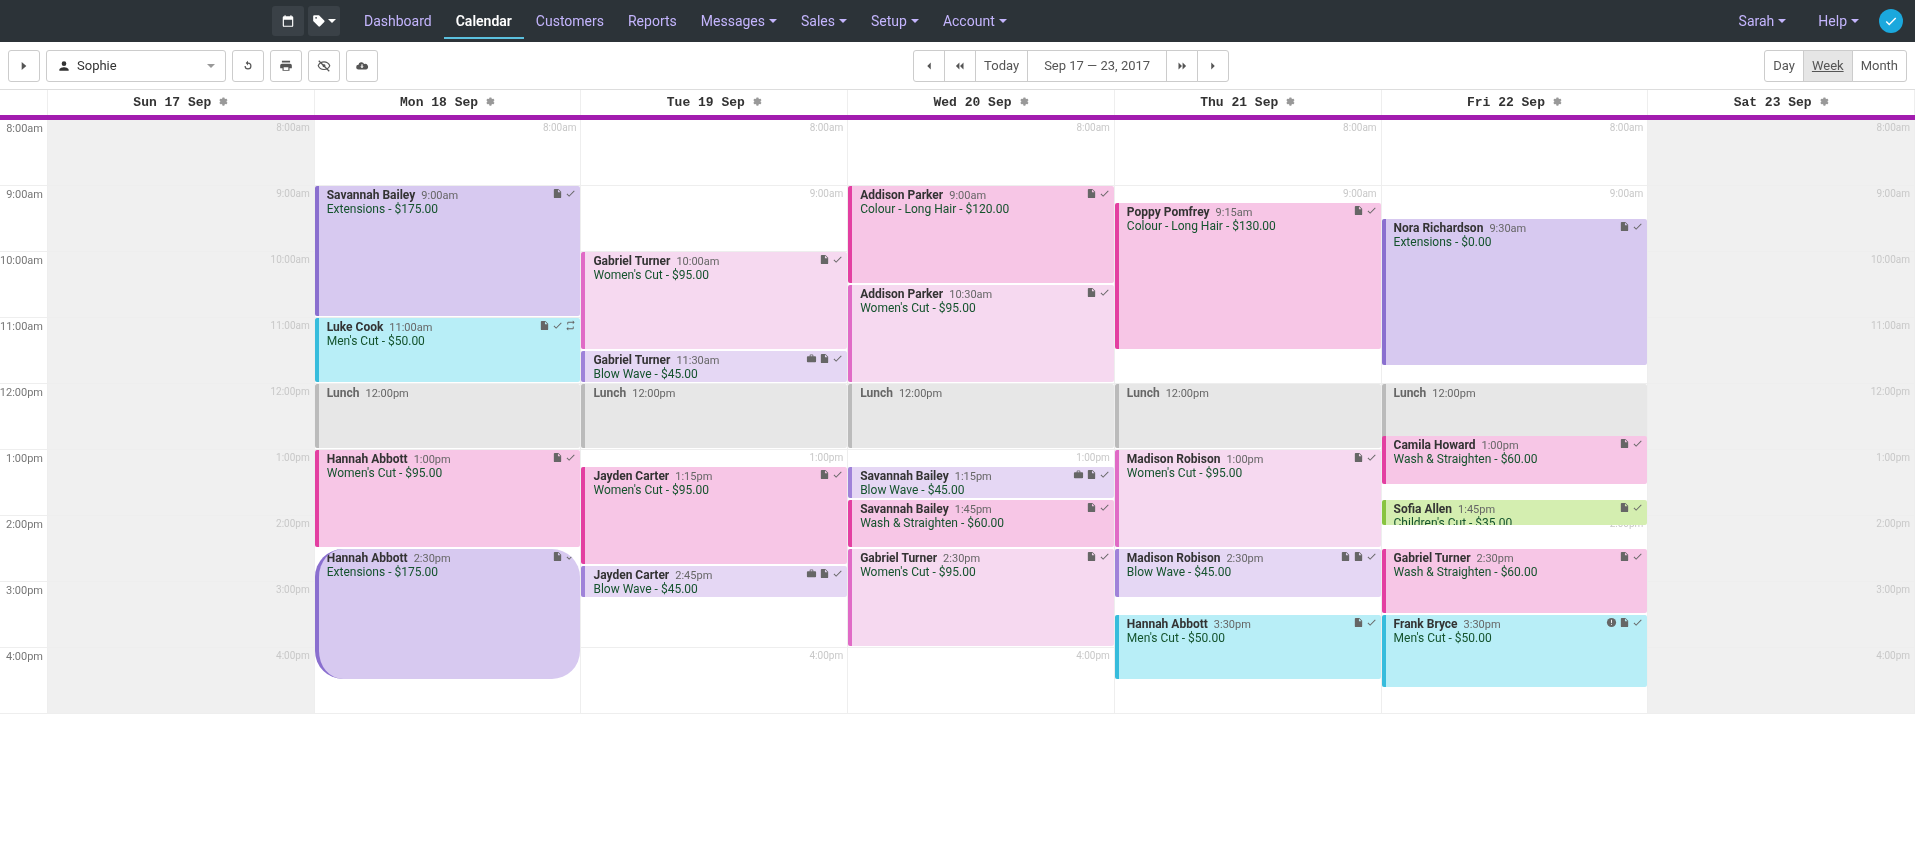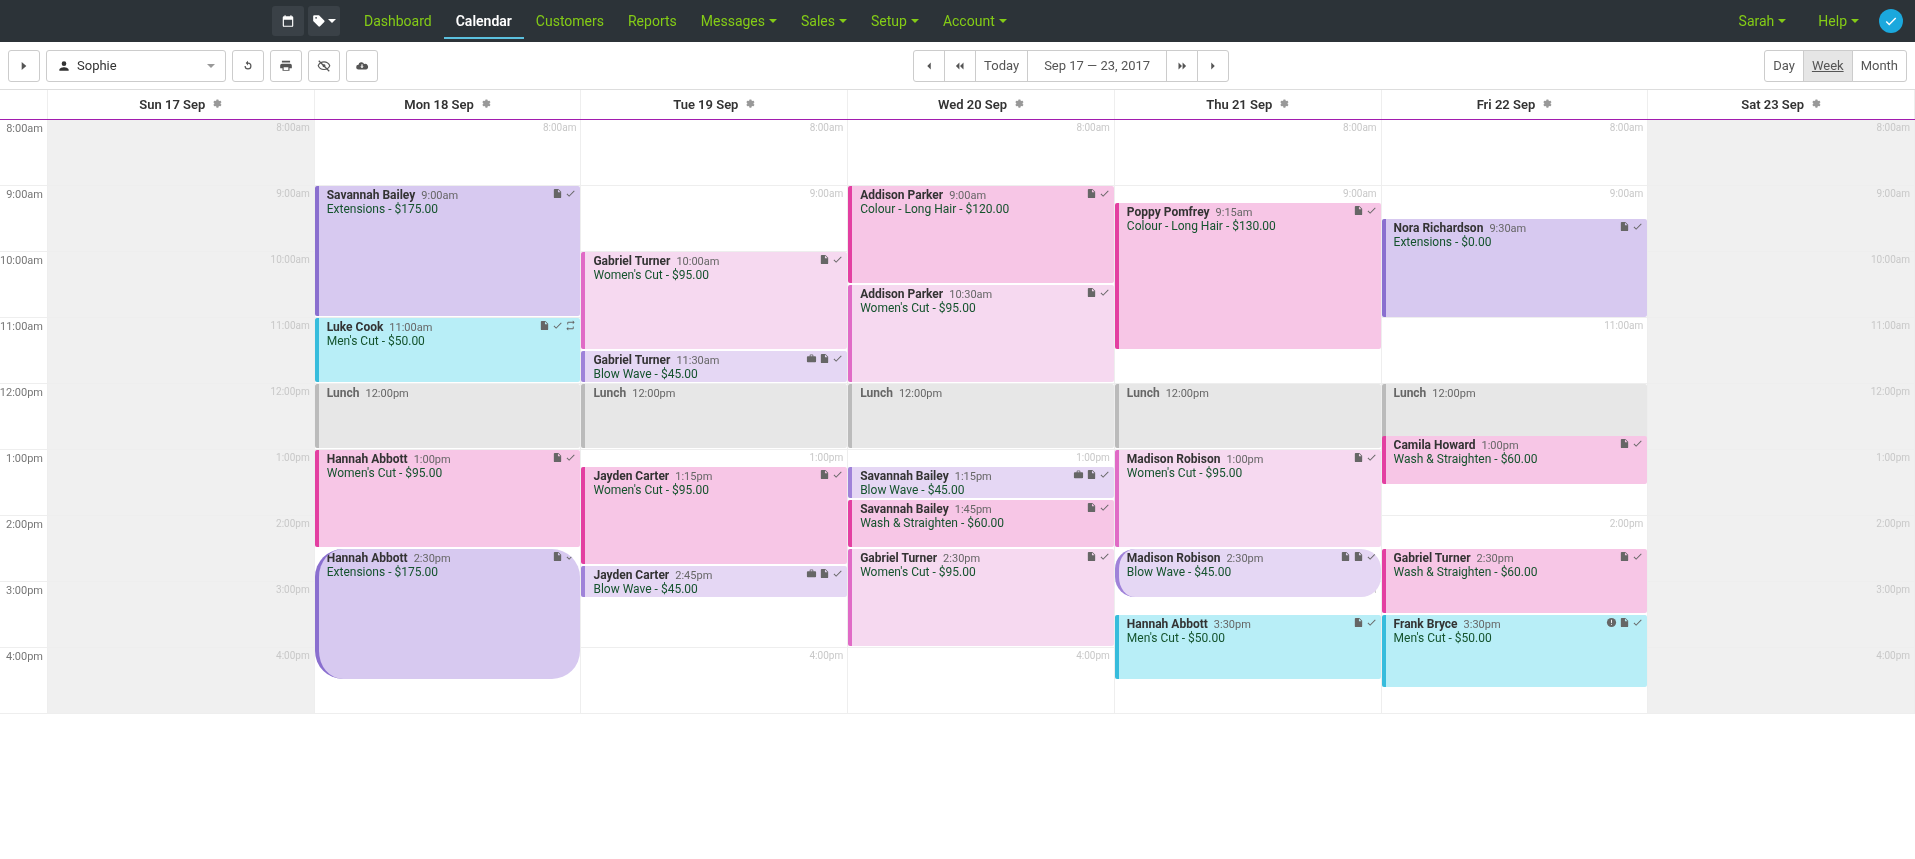--- a/index.html
+++ b/index.html
@@ -3,40 +3,40 @@
 <meta charset="utf-8">
 <style>
 * { box-sizing: border-box; margin: 0; padding: 0; }
 body { font-family: -apple-system, BlinkMacSystemFont, "Segoe UI", Roboto, sans-serif; font-size: 13px; color: #333; background: #fff; }
 
 
 .navbar { background: #2c3338; height: 42px; display: flex; align-items: center; padding: 0 12px; color: #aab2bd; }
 .navbar-left { display: flex; align-items: center; gap: 4px; margin-left: 260px; }
 .nav-iconbtn { width: 32px; height: 30px; display: flex; align-items: center; justify-content: center; border-radius: 3px; cursor: pointer; }
 .nav-iconbtn.dark { background: #3a4147; }
-.nav-item { padding: 10px 12px; color: #84cc16; cursor: pointer; font-size: 14px; display: flex; align-items: center; gap: 4px; }
+.nav-item { padding: 10px 12px; color: #c4b5fd; cursor: pointer; font-size: 14px; display: flex; align-items: center; gap: 4px; }
 .nav-item.active { color: #fff; border-bottom: 2px solid #5bc0de; padding-bottom: 8px; font-weight: 600; }
 .navbar-right { margin-left: auto; display: flex; align-items: center; gap: 8px; }
 .caret { display: inline-block; width: 0; height: 0; border-left: 4px solid transparent; border-right: 4px solid transparent; border-top: 4px solid currentColor; }
 .badge-circle { width: 24px; height: 24px; border-radius: 50%; background: #1ba8dd; color: #fff; display: flex; align-items: center; justify-content: center; font-size: 14px; }
 
 
 .toolbar { height: 48px; border-bottom: 1px solid #ddd; display: flex; align-items: center; padding: 0 8px; gap: 6px; }
 .tbtn { height: 32px; min-width: 32px; border: 1px solid #ccc; border-radius: 3px; background: #fff; display: flex; align-items: center; justify-content: center; cursor: pointer; padding: 0 8px; color: #555; }
 .tbtn-group { display: flex; }
 .tbtn-group .tbtn { border-radius: 0; margin-left: -1px; }
 .tbtn-group .tbtn:first-child { border-radius: 3px 0 0 3px; margin-left: 0; }
 .tbtn-group .tbtn:last-child { border-radius: 0 3px 3px 0; }
 .tbtn.active { background: #e6e6e6; text-decoration: underline; }
 .staff-select { width: 180px; height: 32px; border: 1px solid #ccc; border-radius: 3px; display: flex; align-items: center; padding: 0 10px; gap: 6px; cursor: pointer; }
 .toolbar-center { margin-left: auto; display: flex; gap: 0; }
 .toolbar-right { margin-left: auto; display: flex; }
 
 
-.cal-header { display: flex; height: 30px; border-bottom: 1px solid #a21caf; }
+.cal-header { display: flex; height: 30px; border-bottom: 5px solid #a21caf; font-family: Liberation Mono, monospace; }
 .time-gutter { width: 48px; border-right: 1px solid #eee; flex-shrink: 0; }
 .day-head { flex: 1; display: flex; align-items: center; justify-content: center; gap: 6px; border-right: 1px solid #eee; font-size: 13px; color: #333; font-weight: 600; }
 .day-head .cog { color: #999; font-size: 11px; }
 
 
 .cal-body { position: relative; }
 .cal-row { display: flex; height: 66px; border-bottom: 1px solid #eee; }
 .cal-row .time-gutter { display: flex; align-items: flex-start; justify-content: flex-end; padding: 2px 4px 0 0; font-size: 11px; color: #777; }
 .day-col { flex: 1; border-right: 1px solid #eee; position: relative; }
 .day-col.closed { background: #f0f0f0; }
@@ -664,21 +664,21 @@
           <div class="edesc">Women's Cut - $95.00</div>
           <div class="eicons">
             <span><svg class="ico" viewBox="0 0 24 24" style="width:11px;height:11px">
                 <path d="M14 2H6a2 2 0 0 0-2 2v16a2 2 0 0 0 2 2h12a2 2 0 0 0 2-2V8zM13 9V3.5L18.5 9z"></path>
               </svg></span>
             <span><svg class="ico" viewBox="0 0 24 24" style="width:11px;height:11px">
                 <path d="M9 16.2 4.8 12 3.4 13.4 9 19 21 7l-1.4-1.4z"></path>
               </svg></span>
           </div>
         </div>
-        <div class="event c-lav" style="top: 429px; height: 47.5px; border-radius: 20px;">
+        <div class="event c-lav" style="top: 429px; height: 47.5px;">
           <div><span class="ename">Madison Robison</span><span class="etime">2:30pm</span></div>
           <div class="edesc">Blow Wave - $45.00</div>
           <div class="eicons">
             <span><svg class="ico" viewBox="0 0 24 24" style="width:11px;height:11px">
                 <path d="M14 2H6a2 2 0 0 0-2 2v16a2 2 0 0 0 2 2h12a2 2 0 0 0 2-2V8zM13 9V3.5L18.5 9z"></path>
               </svg></span>
             <span><svg class="ico" viewBox="0 0 24 24" style="width:11px;height:11px">
                 <path d="M14 2H6a2 2 0 0 0-2 2v16a2 2 0 0 0 2 2h12a2 2 0 0 0 2-2V8zM13 9V3.5L18.5 9z"></path>
               </svg></span>
             <span><svg class="ico" viewBox="0 0 24 24" style="width:11px;height:11px">
@@ -694,21 +694,21 @@
                 <path d="M14 2H6a2 2 0 0 0-2 2v16a2 2 0 0 0 2 2h12a2 2 0 0 0 2-2V8zM13 9V3.5L18.5 9z"></path>
               </svg></span>
             <span><svg class="ico" viewBox="0 0 24 24" style="width:11px;height:11px">
                 <path d="M9 16.2 4.8 12 3.4 13.4 9 19 21 7l-1.4-1.4z"></path>
               </svg></span>
           </div>
         </div>
       </div>
       <div class="events-day" style="left: 71.4286%; width: 14.2857%;">
         <div class="event lunch" style="top: 264px; height: 64px;"><span class="ename">Lunch</span><span class="etime">12:00pm</span></div>
-        <div class="event c-purple" style="top: 99px; height: 98px;">
+        <div class="event c-purple" style="top: 99px; height: 146px;">
           <div><span class="ename">Nora Richardson</span><span class="etime">9:30am</span></div>
           <div class="edesc">Extensions - $0.00</div>
           <div class="eicons">
             <span><svg class="ico" viewBox="0 0 24 24" style="width:11px;height:11px">
                 <path d="M14 2H6a2 2 0 0 0-2 2v16a2 2 0 0 0 2 2h12a2 2 0 0 0 2-2V8zM13 9V3.5L18.5 9z"></path>
               </svg></span>
             <span><svg class="ico" viewBox="0 0 24 24" style="width:11px;height:11px">
                 <path d="M9 16.2 4.8 12 3.4 13.4 9 19 21 7l-1.4-1.4z"></path>
               </svg></span>
           </div>
@@ -718,20 +718,32 @@
           <div class="edesc">Wash &amp; Straighten - $60.00</div>
           <div class="eicons">
             <span><svg class="ico" viewBox="0 0 24 24" style="width:11px;height:11px">
                 <path d="M14 2H6a2 2 0 0 0-2 2v16a2 2 0 0 0 2 2h12a2 2 0 0 0 2-2V8zM13 9V3.5L18.5 9z"></path>
               </svg></span>
             <span><svg class="ico" viewBox="0 0 24 24" style="width:11px;height:11px">
                 <path d="M9 16.2 4.8 12 3.4 13.4 9 19 21 7l-1.4-1.4z"></path>
               </svg></span>
           </div>
         </div>
+        <div class="event c-green" style="top: 379.5px; height: 25.5px;">
+          <div><span class="ename">Sofia Allen</span><span class="etime">1:45pm</span></div>
+          <div class="edesc">Children's Cut - $35.00</div>
+          <div class="eicons">
+            <span><svg class="ico" viewBox="0 0 24 24" style="width:11px;height:11px">
+                <path d="M14 2H6a2 2 0 0 0-2 2v16a2 2 0 0 0 2 2h12a2 2 0 0 0 2-2V8zM13 9V3.5L18.5 9z"></path>
+              </svg></span>
+            <span><svg class="ico" viewBox="0 0 24 24" style="width:11px;height:11px">
+                <path d="M9 16.2 4.8 12 3.4 13.4 9 19 21 7l-1.4-1.4z"></path>
+              </svg></span>
+          </div>
+        </div>
         <div class="event c-pink" style="top: 429px; height: 64px;">
           <div><span class="ename">Gabriel Turner</span><span class="etime">2:30pm</span></div>
           <div class="edesc">Wash &amp; Straighten - $60.00</div>
           <div class="eicons">
             <span><svg class="ico" viewBox="0 0 24 24" style="width:11px;height:11px">
                 <path d="M14 2H6a2 2 0 0 0-2 2v16a2 2 0 0 0 2 2h12a2 2 0 0 0 2-2V8zM13 9V3.5L18.5 9z"></path>
               </svg></span>
             <span><svg class="ico" viewBox="0 0 24 24" style="width:11px;height:11px">
                 <path d="M9 16.2 4.8 12 3.4 13.4 9 19 21 7l-1.4-1.4z"></path>
               </svg></span>

